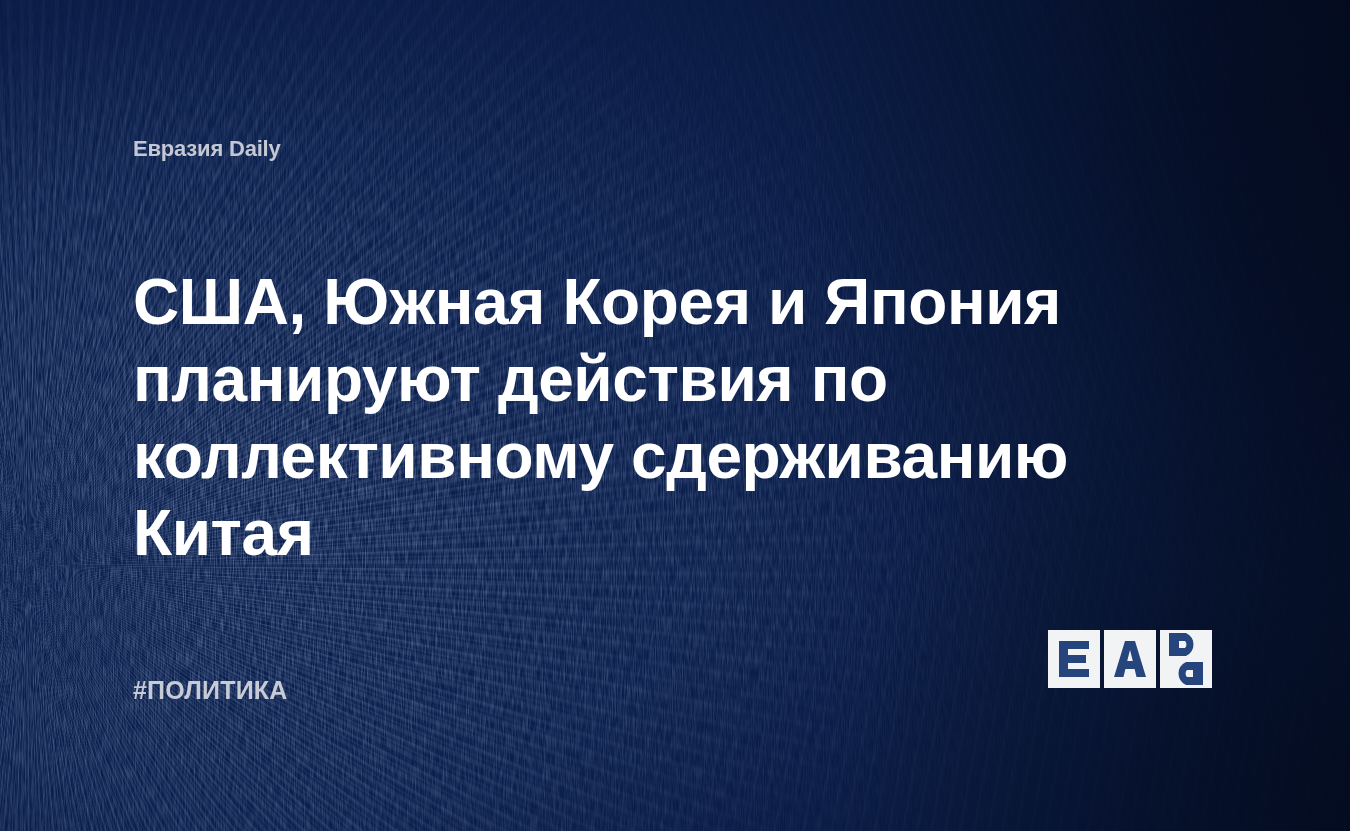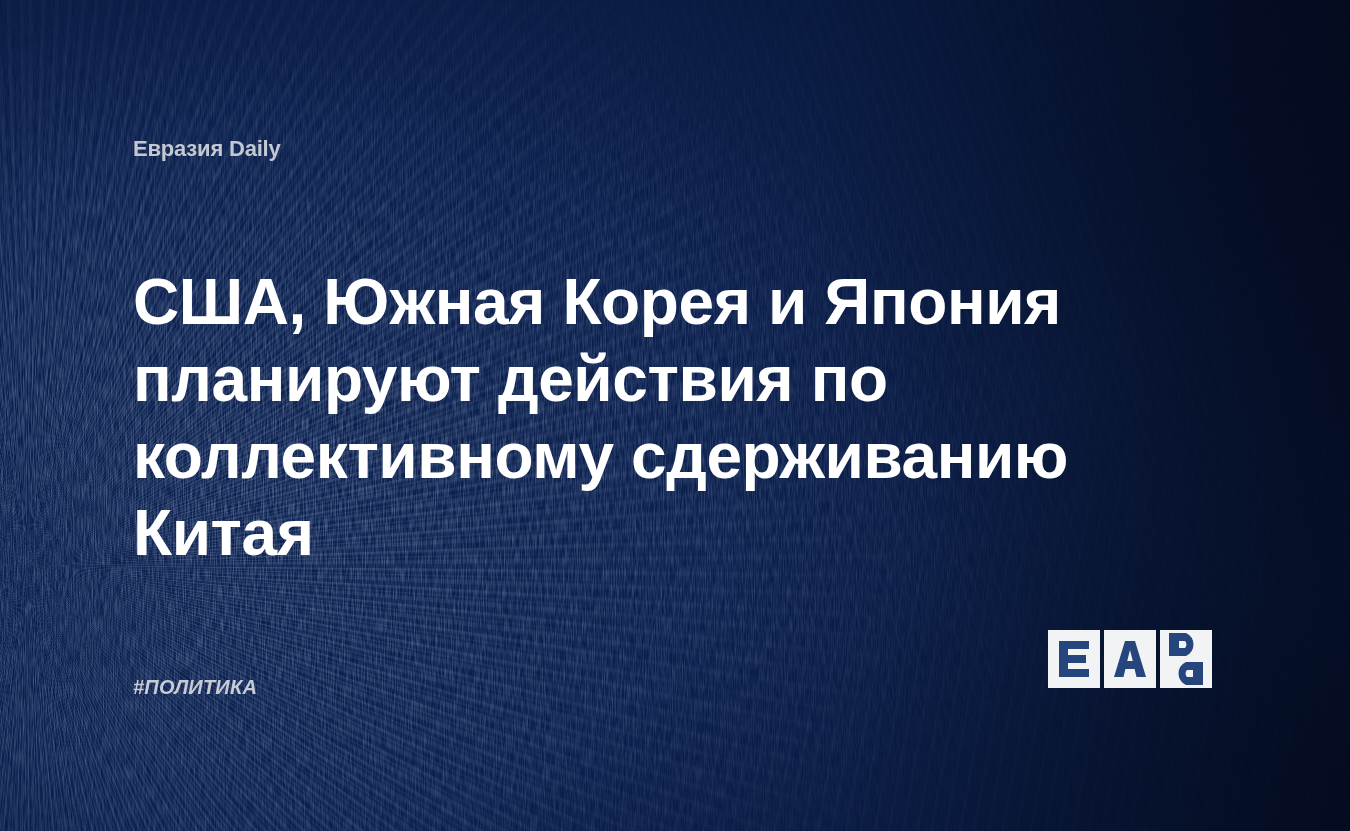--- a/index.html
+++ b/index.html
@@ -116,26 +116,25 @@
     font-size:64px;
     line-height:77px;
     font-weight:bold;
     color:#ffffff;
     letter-spacing:-0.4px;
   }
 
   .category {
     position:absolute;
     left:133px; top:676px;
-    font-size:20px;
+    font-size:25px;
     font-weight:bold;
     letter-spacing:0.2px;
     color:#c6cbd5;
     white-space:nowrap;
-    font-style:italic;
   }
 
   
   .logo {
     position:absolute;
     left:1048px; top:630px;
     display:flex;
     align-items:flex-start;
     gap:4px;
   }

